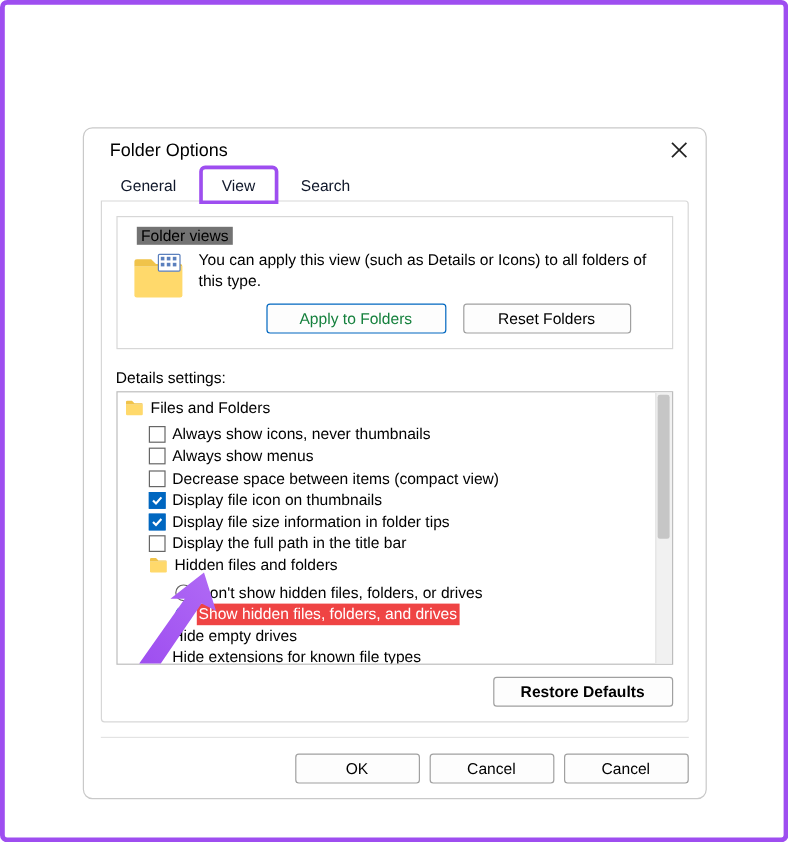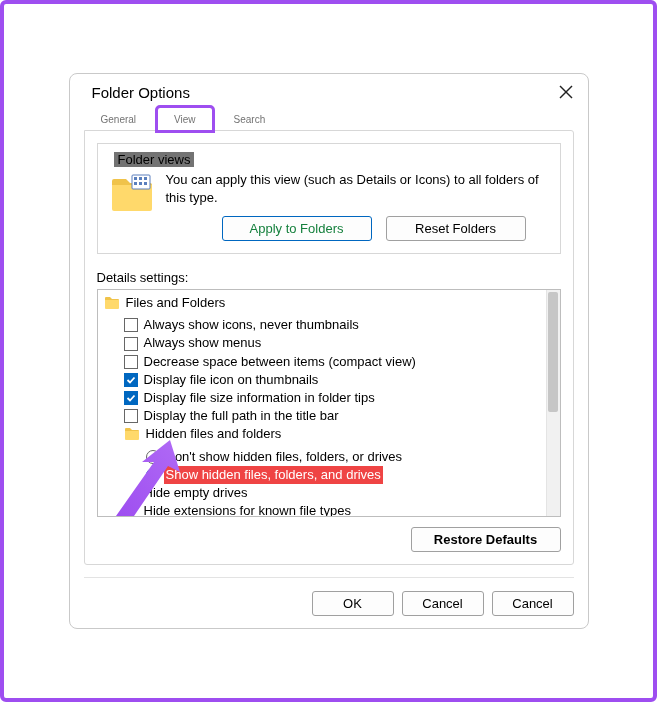--- a/index.html
+++ b/index.html
@@ -12,21 +12,21 @@
     color: #000;
     background: #fff;
   }
   .outer {
     width: 657px;
     height: 702px;
     border: 4px solid #9e4ef0;
     border-radius: 6px;
     padding: 32px;
     display: flex;
-    align-items: center;
+    align-items: flex-end;
     justify-content: center;
   }
   .window {
     width: 520px;
     border: 1px solid #c9c9c9;
     border-radius: 8px;
     background: #fff;
     display: flex;
     flex-direction: column;
     padding: 0;
@@ -42,22 +42,22 @@
   .tabs {
     display: flex;
     align-items: flex-end;
     padding: 0 14px;
     gap: 4px;
   }
   .tab {
     padding: 6px 16px;
     border: 1px solid transparent;
     border-bottom: none;
-    font-size: 10px;
-    color: #737373;
+    font-size: 13px;
+    color: #0f172a;
     cursor: pointer;
     position: relative;
   }
   .tab.active {
     border-color: #d7d7d7;
     border-radius: 3px 3px 0 0;
     background: #fff;
   }
   .tab.highlight { outline: 3px solid #9e4ef0; outline-offset: -1px; }
   .tabcontent {
@@ -82,21 +82,21 @@
     border: 1px solid #a0a0a0;
     background: #fdfdfd;
     cursor: pointer;
     border-radius: 3px;
     text-align: center;
   }
   .btn.primary { border-color: #0067c0; color: #15803d; }
   .btn.w1 { width: 150px; }
   .btn.w2 { width: 140px; }
   .btn.w3 { width: 150px; }
-  .btn.w4 { width: 82px; }
+  .btn.w4 { width: 104px; }
 
   .advlabel { font-size: 13px; margin: 0 0 4px 0; }
   .tree-wrap {
     border: 1px solid #bdbdbd;
     height: 228px;
     display: flex;
     position: relative;
   }
   .tree {
     flex: 1;

